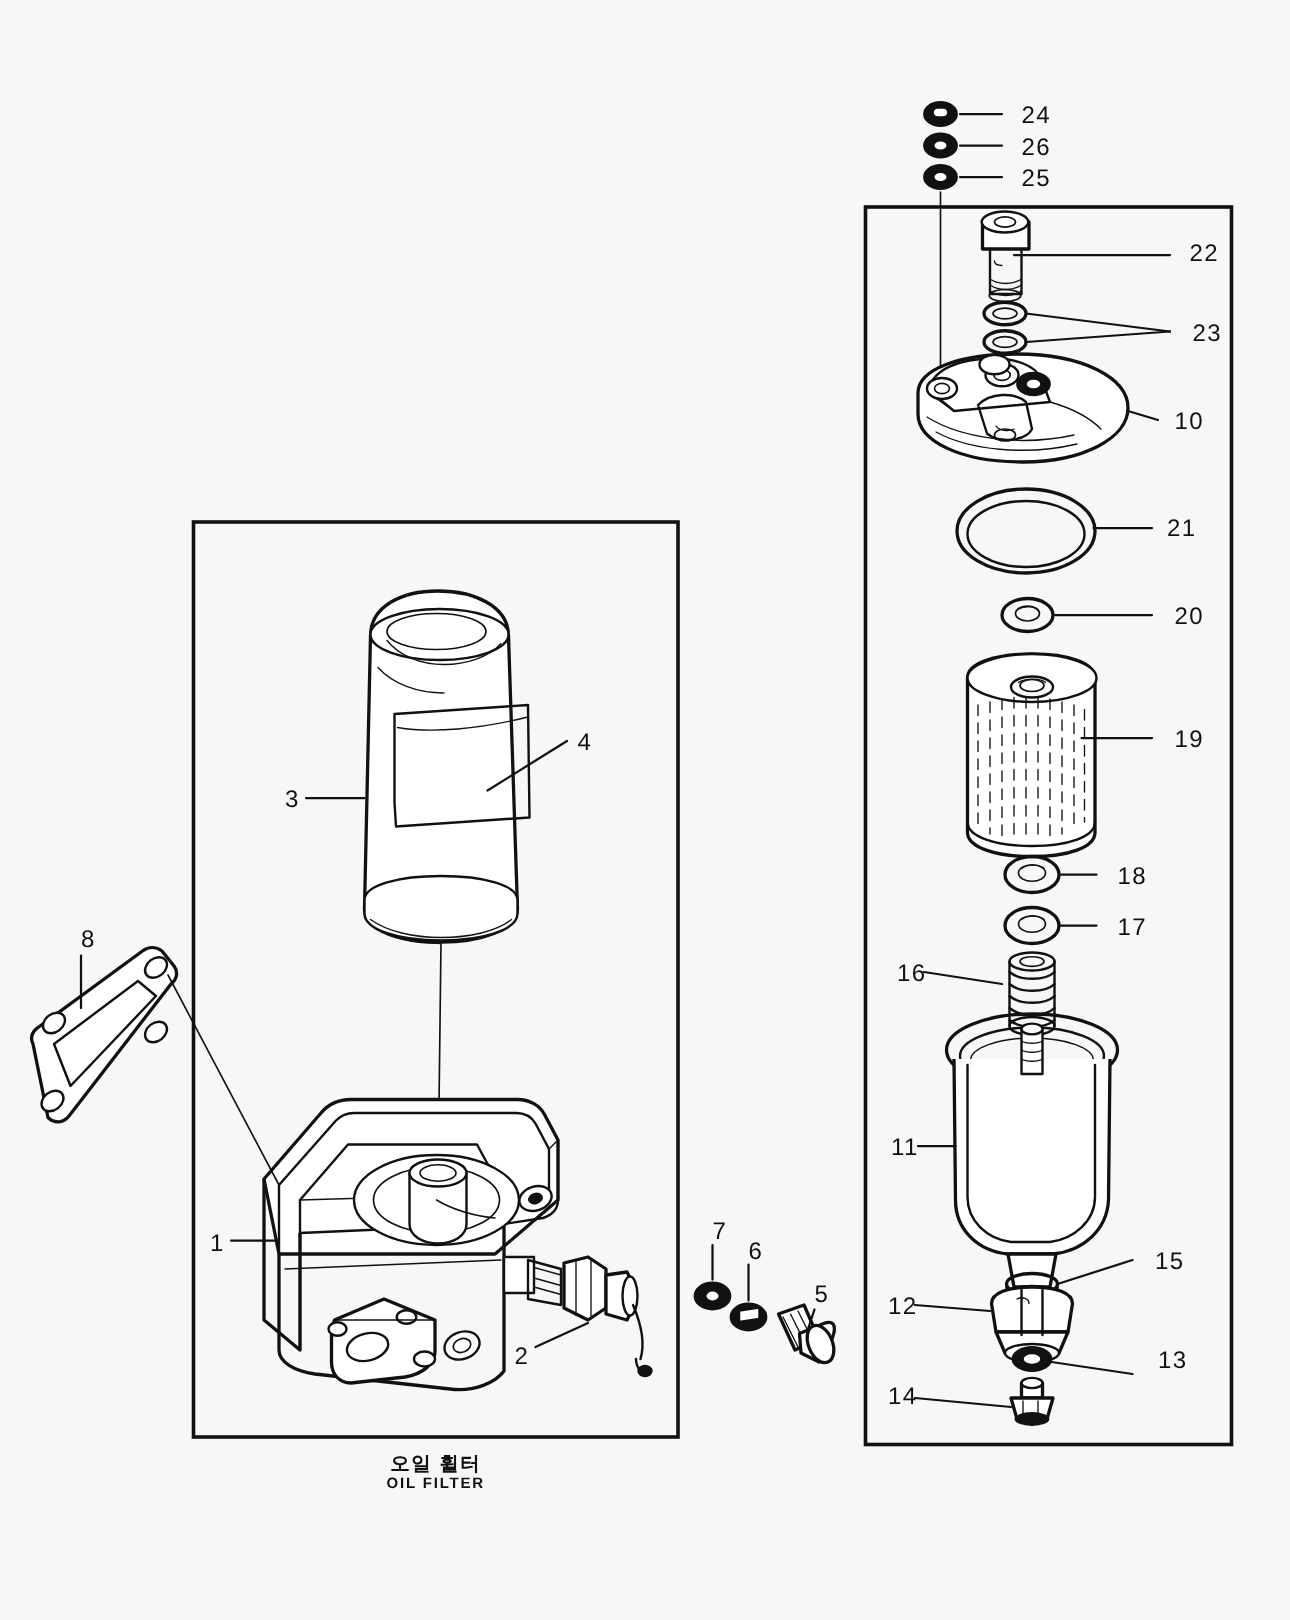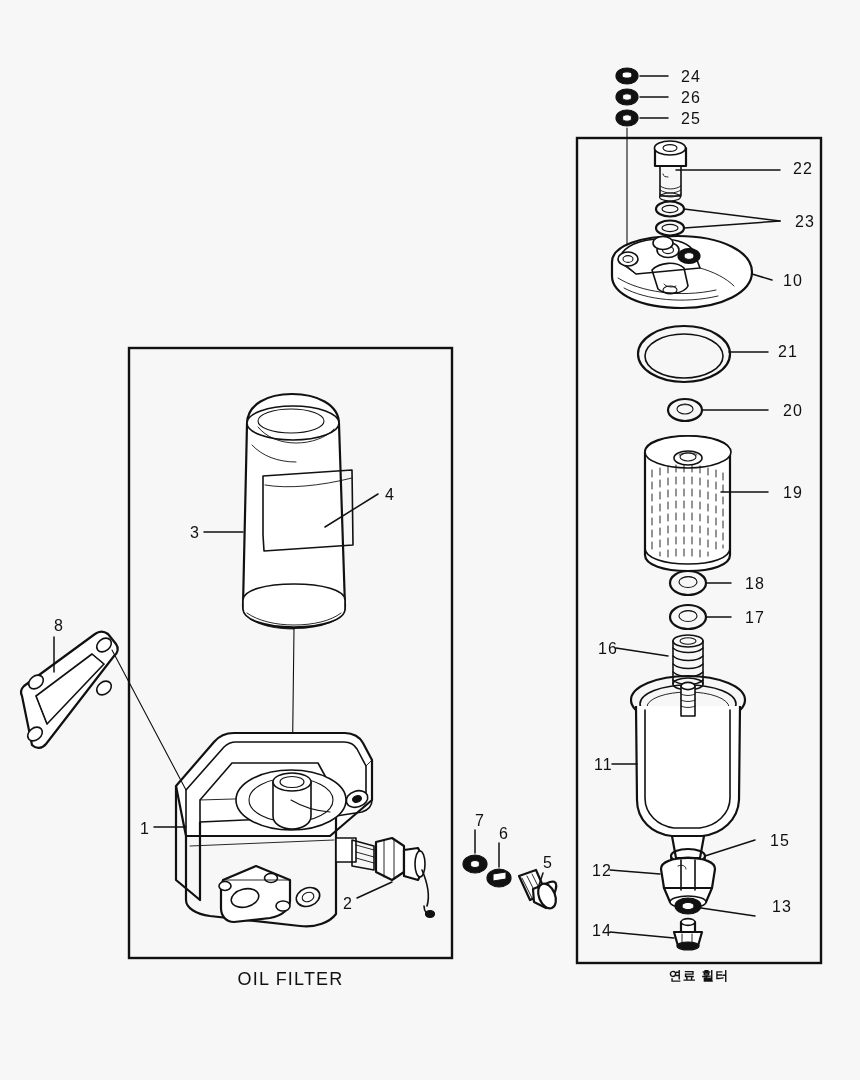--- a/index.html
+++ b/index.html
@@ -2,21 +2,21 @@
 <html><head>
 <meta charset="utf-8">
 <style>
   html,body{margin:0;padding:0;background:#f7f7f7;}
   body{width:860px;height:1080px;position:relative;overflow:hidden;
        font-family:"Liberation Sans", sans-serif;color:#111;}
   #stage{position:absolute;inset:0;}
   svg{display:block;}
   .cap{position:absolute;text-align:center;line-height:1.25;}
   .cap .ko{font-size:13px;font-weight:bold;letter-spacing:1px;}
-  .cap .en{font-size:18px;font-weight:normal;letter-spacing:1.2px;}
+  .cap .en{font-size:10px;font-weight:bold;letter-spacing:1.2px;}
 </style>
 </head>
 <body>
 
 <div id="stage">
 
 <svg width="860" height="1080" viewBox="0 0 860 1080">
   <defs>
     <style>
       .ln{fill:none;stroke:#111;stroke-width:1.6;stroke-linecap:round;stroke-linejoin:round;}
@@ -375,20 +375,20 @@
     <path class="wht2" d="M674,932 L702,932 L698,946 L678,946 Z"></path>
     <path class="hair" d="M682,934 L682,945 M692,934 L692,945"></path>
     <ellipse class="blk" cx="688" cy="946" rx="11" ry="4" fill="#111"></ellipse>
   </g>
   <path class="lead" d="M610,932 L674,938"></path>
   <text class="num" x="592" y="936">14</text>
 
 </svg>
 
 <div class="cap" style="left:129px;top:968px;width:323px;">
+  <div class="ko">오일 휠터</div>
   <div class="en">OIL FILTER</div>
 </div>
 
 <div class="cap" style="left:577px;top:968px;width:244px;">
-  <div class="ko">연료 휠터</div>
 </div>
 
 </div>
 
 </body></html>

